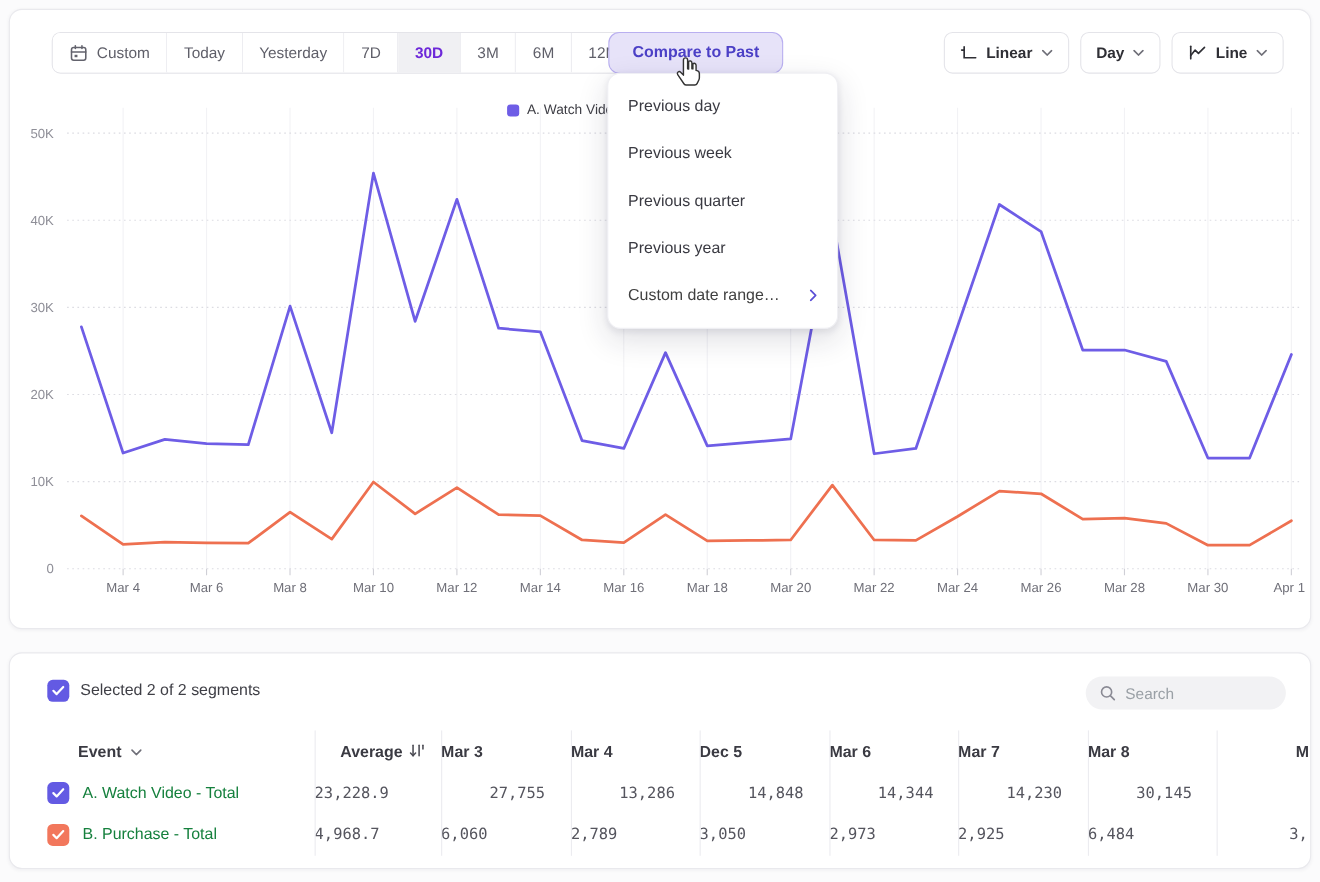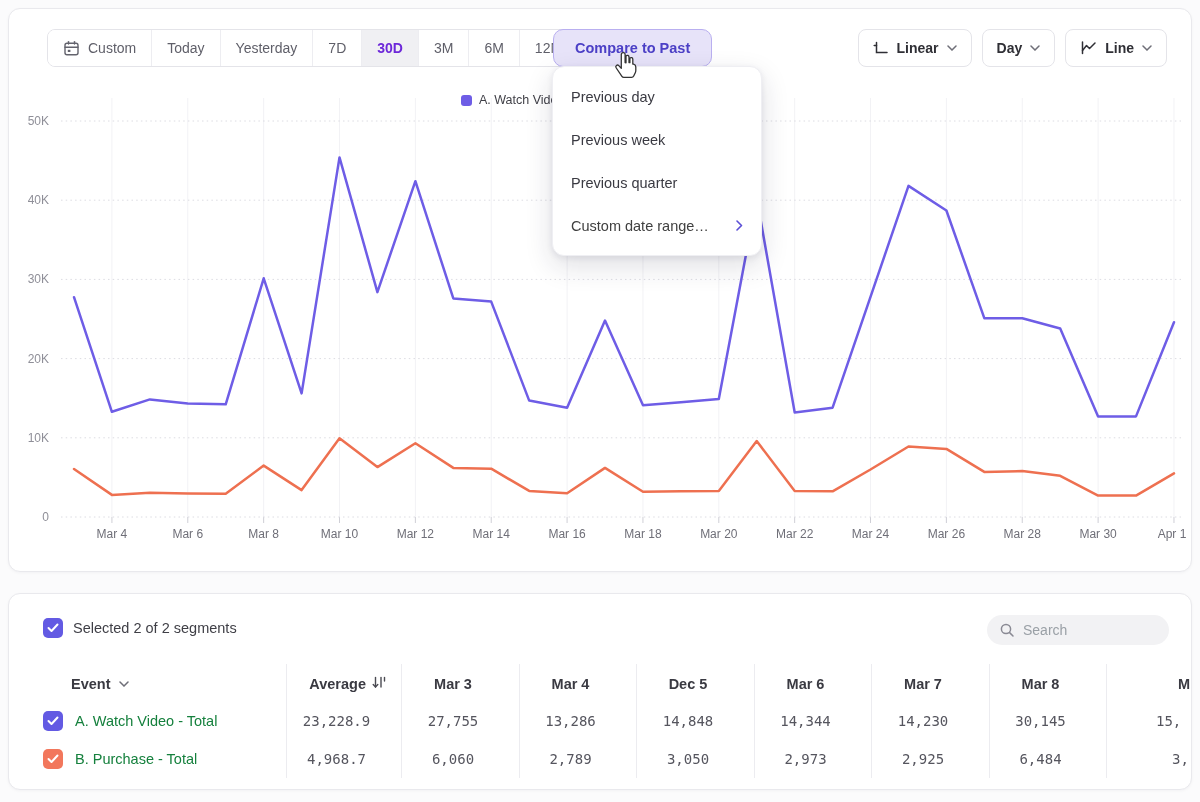--- a/index.html
+++ b/index.html
@@ -74,21 +74,21 @@
     border:none; outline:none; background:transparent; font-size:14px; color:#3f3f46; width:130px;
     font-family:"Liberation Sans", sans-serif;
   }
   .searchbox input::placeholder { color:#9aa0a6; }
 
   .tbl { position:absolute; left:0; top:72px; width:1250px; }
   .tbl-row { display:flex; align-items:center; padding-left:40px; }
   .tbl-header { height:36px; }
   .tbl-data { height:38px; }
   .cell { flex:none; }
-  .cell.num { text-align:center; padding-right:14px; font-family:"DejaVu Sans Mono", monospace; font-size:14px; color:#55555e; }
+  .cell.num { text-align:left; padding-right:14px; font-family:"DejaVu Sans Mono", monospace; font-size:14px; color:#55555e; }
   .tbl-header .cell { font-size:14.5px; font-weight:bold; color:#3a3a42; font-family:"Liberation Sans", sans-serif; }
   .event-cell { display:flex; align-items:center; gap:12px; font-size:14.5px; color:#15803d; }
   .divider-v { position:absolute; top:70px; width:1px; height:114px; background:#ececf0; }
 </style>
 </head>
 <body>
 
 <div id="app">
 
   <div class="card" id="chart-card">
@@ -251,20 +251,23 @@
   <div class="menu">
       <div class="menu-item">
         <span>Previous day</span>
       </div>
       <div class="menu-item">
         <span>Previous week</span>
       </div>
       <div class="menu-item">
         <span>Previous quarter</span>
       </div>
+      <div class="menu-item">
+        <span>Previous year</span>
+      </div>
       <div class="menu-item accent">
         <span>Custom date range…</span>
         <span style="display:flex">
           <svg width="7" height="11" viewBox="0 0 7 11" fill="none" stroke="#5b4fd6" stroke-width="1.6" stroke-linecap="round" stroke-linejoin="round">
             <path d="M1 1 L5.5 5.5 L1 10"></path>
           </svg>
         </span>
       </div>
     </div>
 
@@ -326,21 +329,21 @@
         <div class="tbl-row tbl-data">
           <div class="cell event-cell" style="width: 237px;">
             <span class="checkbox" style="background: rgb(99, 90, 227); margin-left: -6px;">
               <svg width="12" height="10" viewBox="0 0 12 10" fill="none" stroke="#fff" stroke-width="2" stroke-linecap="round" stroke-linejoin="round">
                 <path d="M1.5 5 L4.5 8 L10.5 1.5"></path>
               </svg>
             </span>
             <span>A. Watch Video - Total</span>
           </div>
           <div class="cell num" style="width: 115px;">23,228.9</div>
-          <div class="cell num" style="width: 118px;">27,755</div>
+          <div class="cell num" style="width: 118px; margin-left: 44px;">27,755</div>
           <div class="cell num" style="width: 117px;">13,286</div>
           <div class="cell num" style="width: 118px;">14,848</div>
           <div class="cell num" style="width: 117px;">14,344</div>
           <div class="cell num" style="width: 118px;">14,230</div>
           <div class="cell num" style="width: 117px;">30,145</div>
           <div class="cell num" style="width: 120px; text-align: left; padding-right: 0px; padding-left: 50px;">15,</div>
         </div>
         <div class="tbl-row tbl-data">
           <div class="cell event-cell" style="width: 237px;">
             <span class="checkbox" style="background: rgb(242, 119, 92); margin-left: -6px;">

